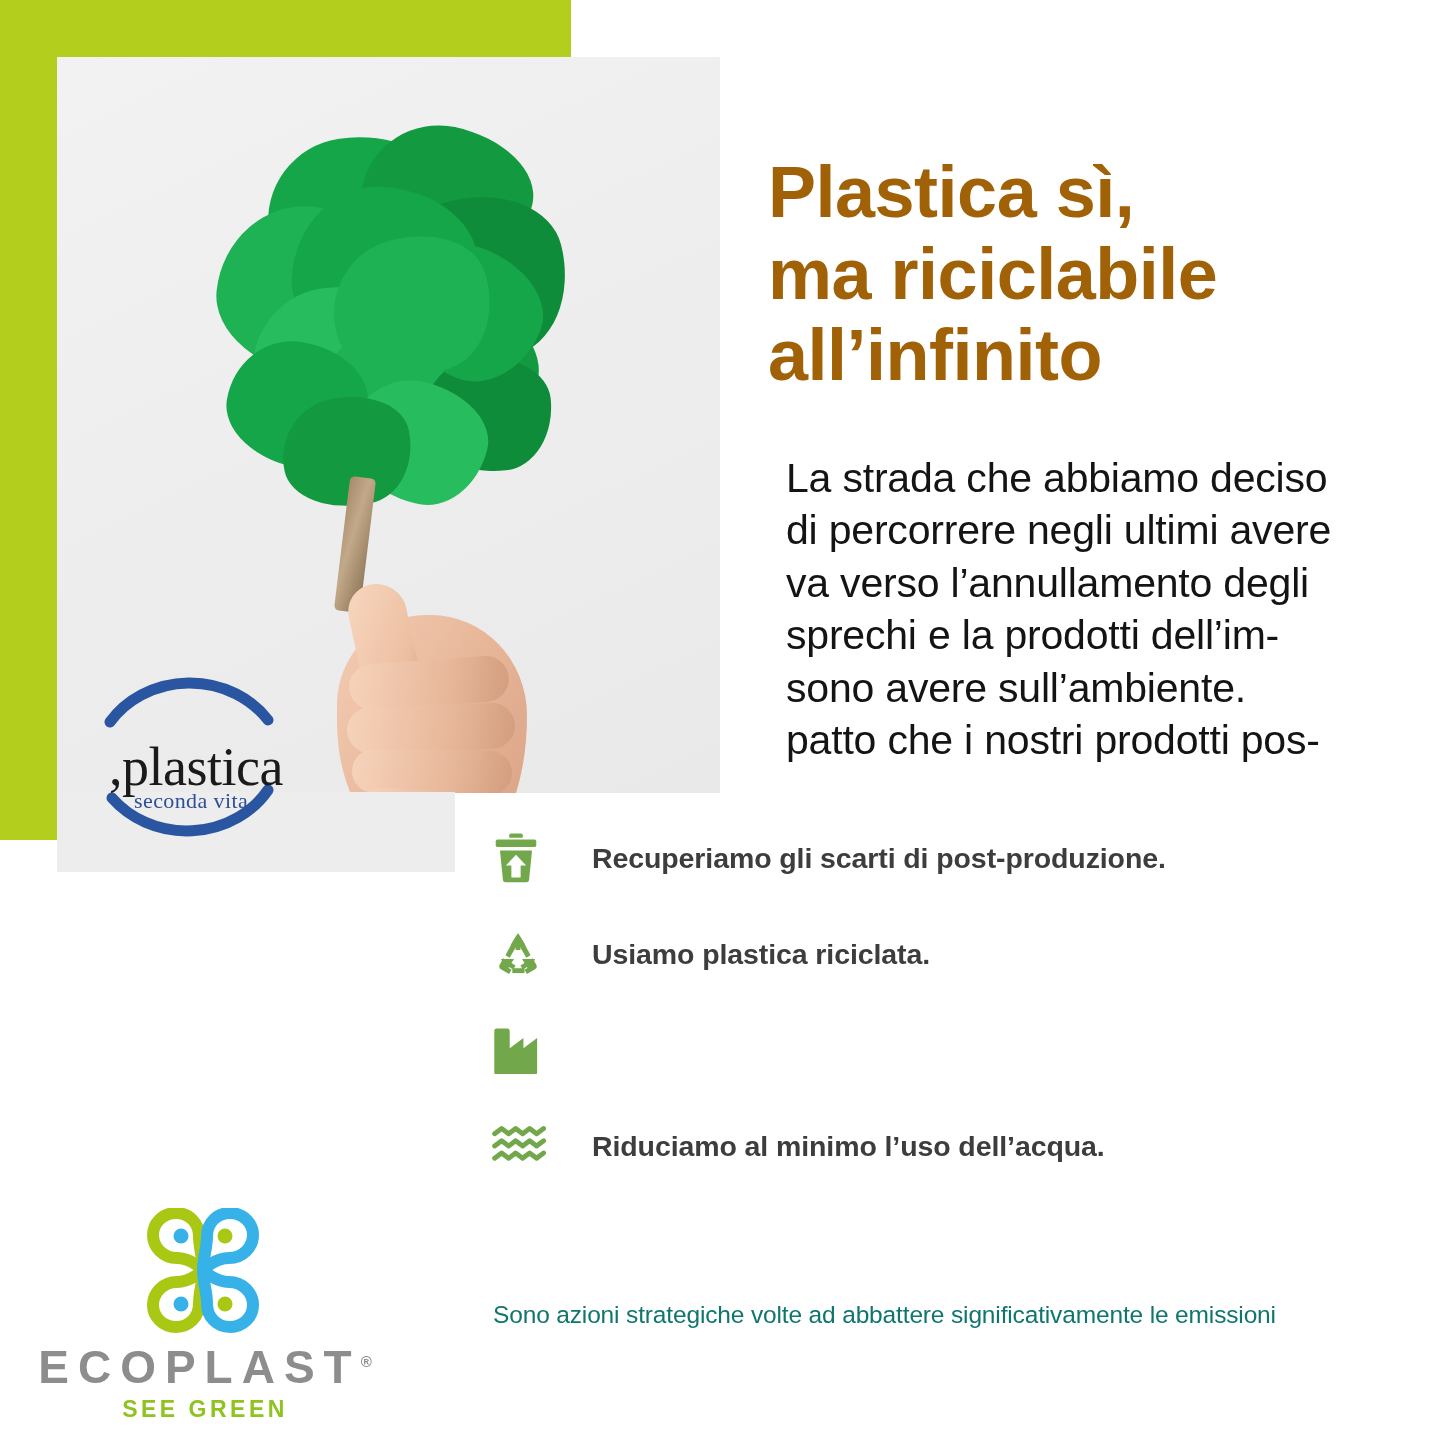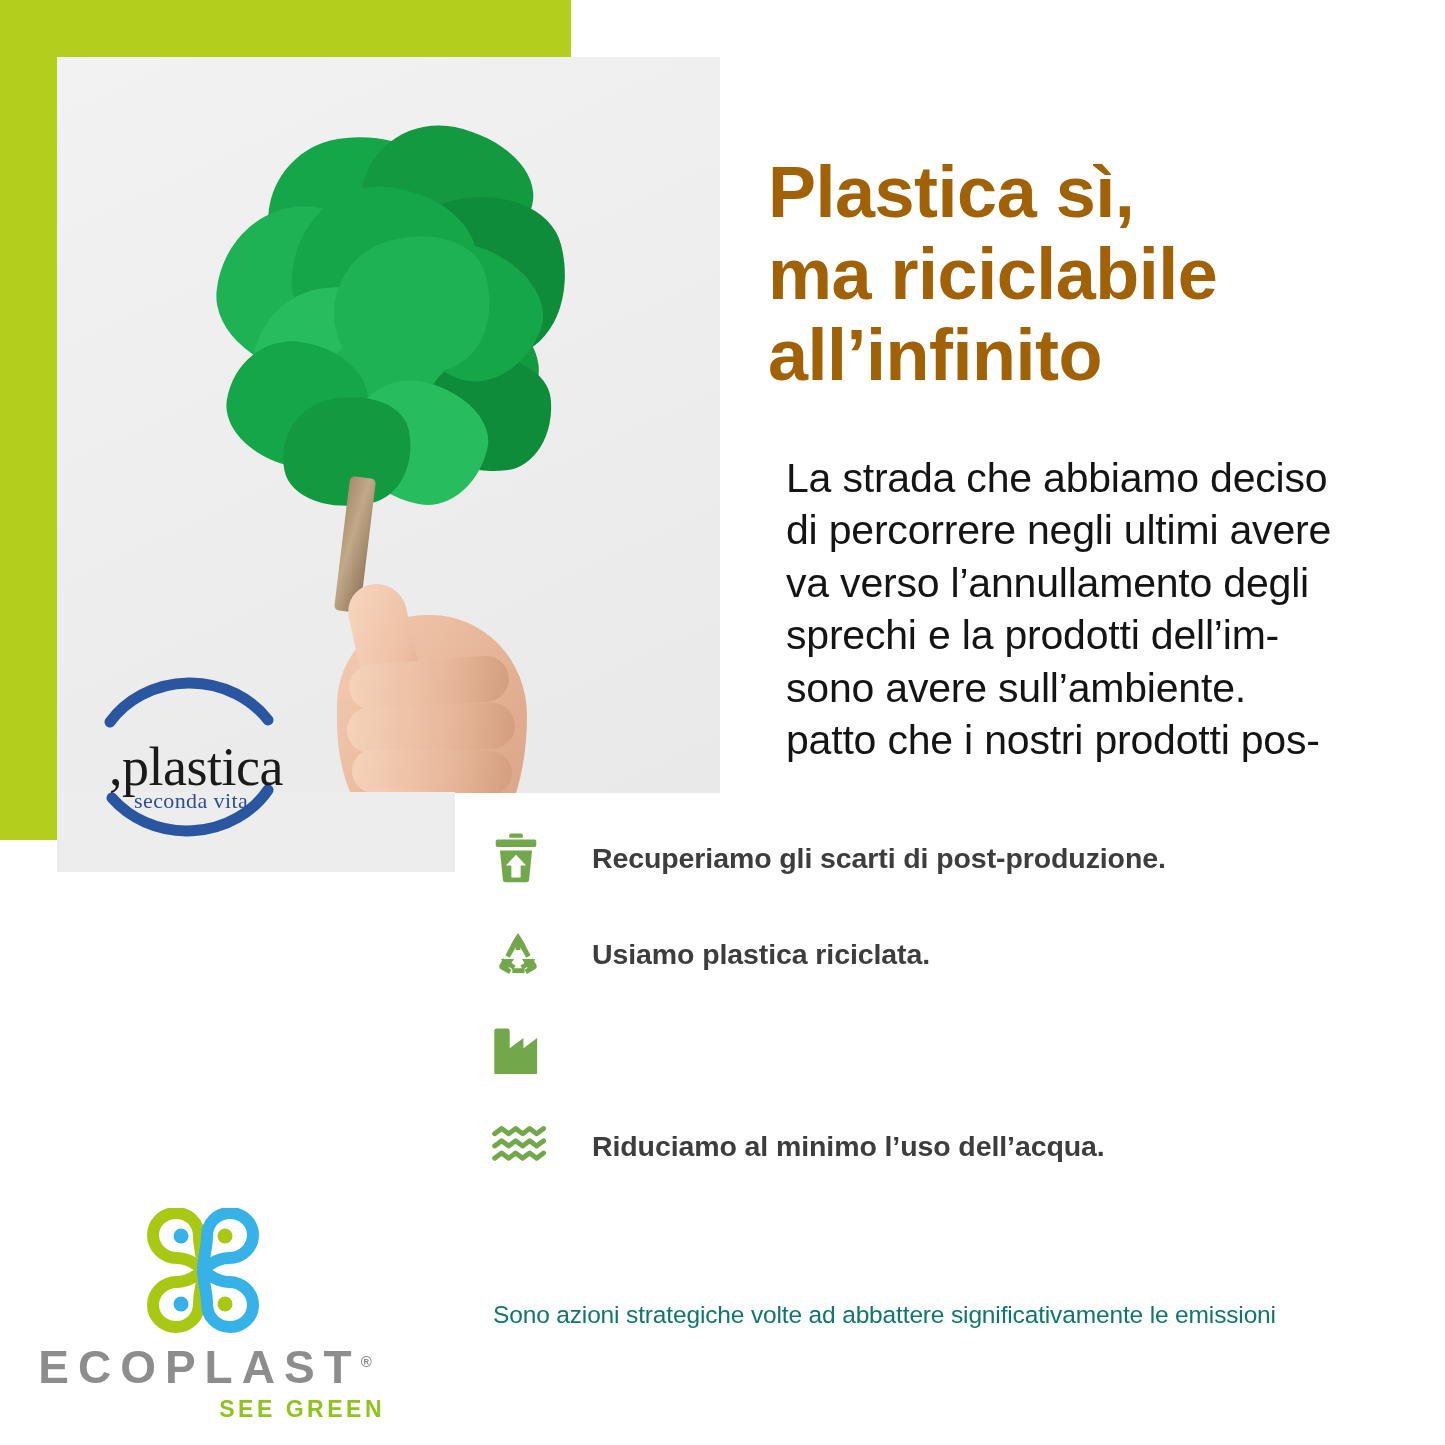--- a/index.html
+++ b/index.html
@@ -251,21 +251,21 @@
   .ep-reg {
     font-size: 15px;
     vertical-align: super;
     letter-spacing: 0;
   }
   .ep-tag {
     position: absolute;
     left: 0;
     top: 188px;
     width: 360px;
-    text-align: right;
+    text-align: center;
     font-size: 23px;
     font-weight: bold;
     color: #8fc320;
     letter-spacing: 3.5px;
     white-space: nowrap;
   }
 </style>
 </head>
 <body>
 

